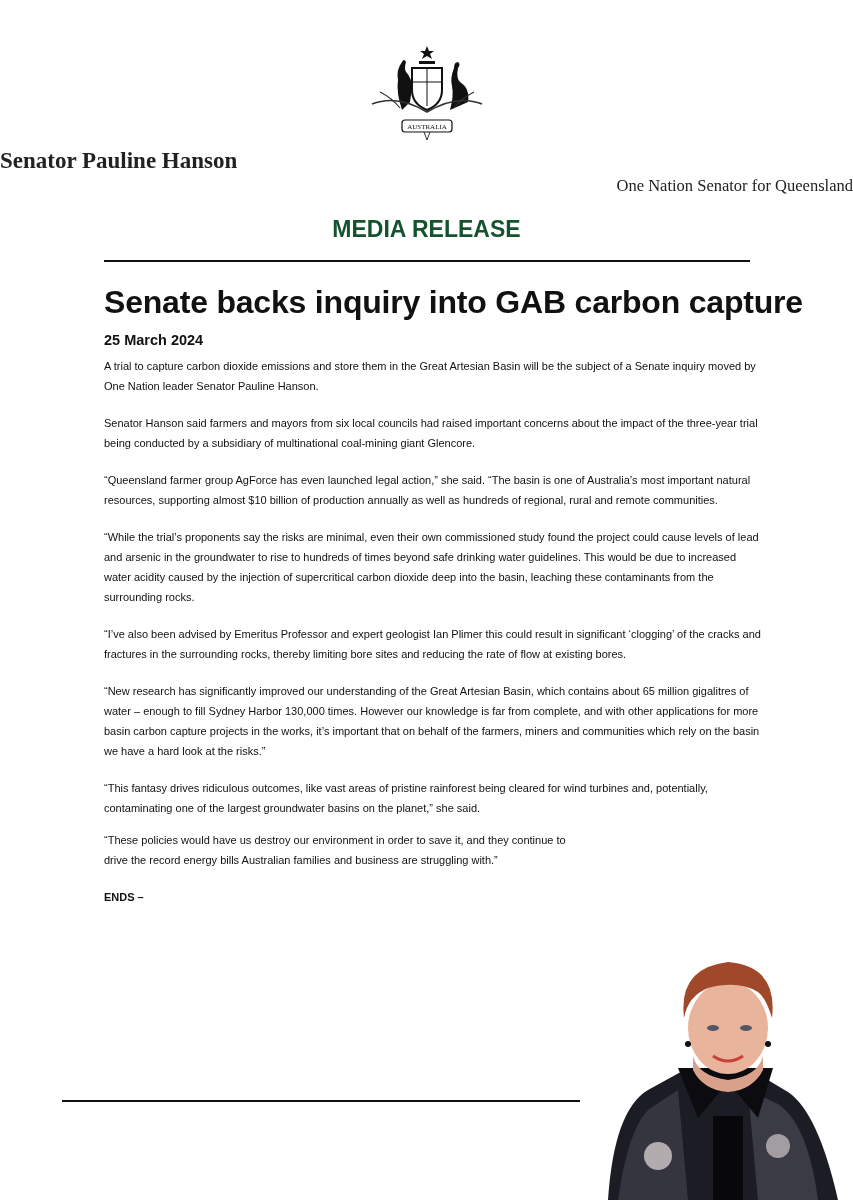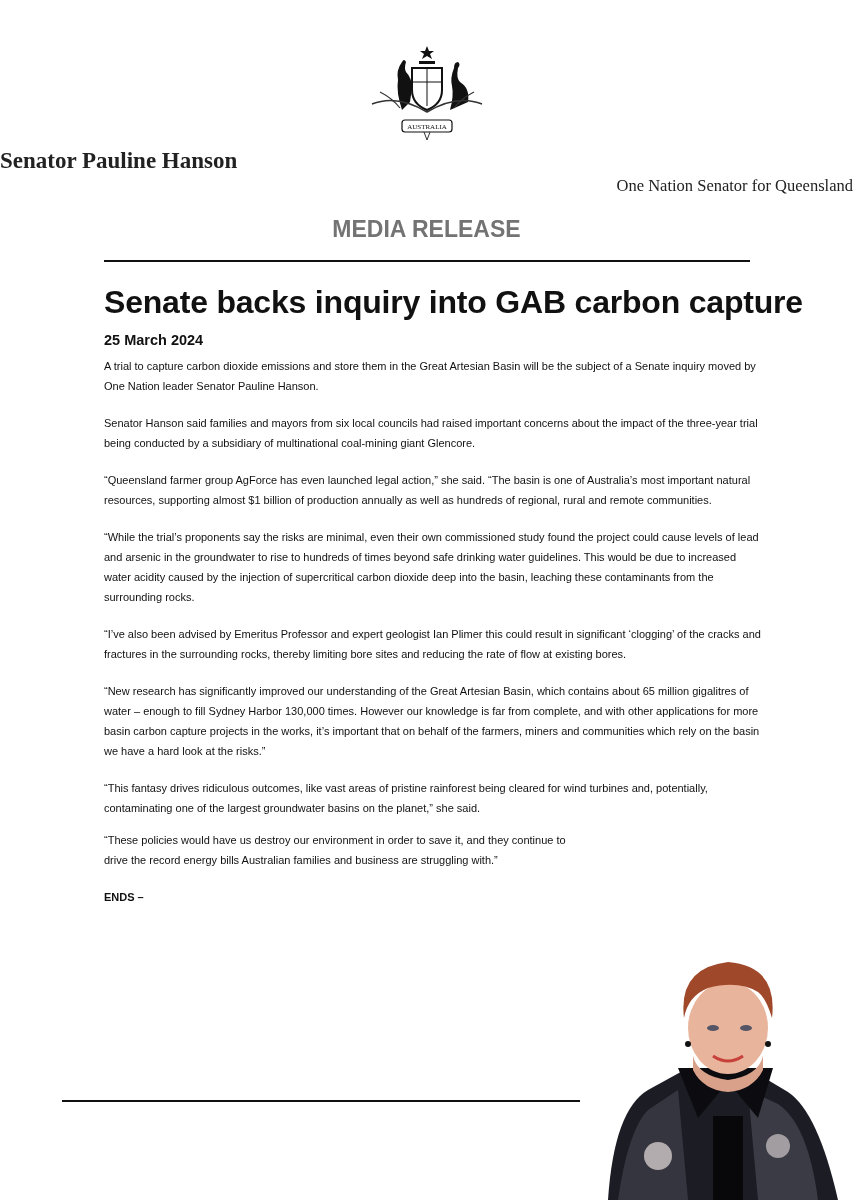--- a/index.html
+++ b/index.html
@@ -1,20 +1,20 @@
 <!DOCTYPE html>
 <html><head>
 <meta charset="utf-8">
 <style>
   html, body { margin:0; padding:0; background:#ffffff; }
   body { width:853px; height:1200px; position:relative; overflow:hidden; font-family:"Liberation Sans", sans-serif; color:#111; }
   .crest { position:absolute; left:362px; top:44px; width:130px; height:100px; }
   .sen-name { position:absolute; left:0; width:853px; top:148px; font-family:"Liberation Serif", serif; font-weight:bold; font-size:23px; color:#222; }
   .sen-sub { position:absolute; left:0; width:853px; top:176px; text-align:right; font-family:"Liberation Serif", serif; font-size:16.5px; color:#222; }
-  .mr { position:absolute; left:0; width:853px; top:216px; text-align:center; font-weight:bold; font-size:23px; color:#737373; }
+  .mr { position:absolute; left:0; width:853px; top:216px; text-align:center; font-weight:bold; font-size:23px; color:#14532d; }
   .rule-top { position:absolute; left:104px; top:260px; width:646px; height:2px; background:#111; }
   .headline { position:absolute; left:104px; top:284px; font-weight:bold; font-size:32px; color:#111; letter-spacing:-0.2px; }
   .date { position:absolute; left:104px; top:332px; font-weight:bold; font-size:14.5px; }
   .body { position:absolute; left:104px; top:356px; width:660px; font-size:11px; line-height:20px; }
   .body p { margin:0 0 17px 0; }
   .body p.narrow { width:470px; }
   .ends { font-weight:bold; }
   .rule-bottom { position:absolute; left:62px; top:1100px; width:518px; height:2px; background:#111; }
   .photo { position:absolute; left:598px; top:956px; width:255px; height:244px; }
 </style>
@@ -39,22 +39,22 @@
 <div class="sen-name">Senator Pauline Hanson</div>
 <div class="sen-sub">One Nation Senator for Queensland</div>
 <div class="mr">MEDIA RELEASE</div>
 <div class="rule-top"></div>
 
 <div class="headline">Senate backs inquiry into GAB carbon capture</div>
 <div class="date">25 March 2024</div>
 
 <div class="body">
   <p>A trial to capture carbon dioxide emissions and store them in the Great Artesian Basin will be the subject of a Senate inquiry moved by One Nation leader Senator Pauline Hanson.</p>
-  <p>Senator Hanson said families and mayors from six local councils had raised important concerns about the impact of the three-year trial being conducted by a subsidiary of multinational coal-mining giant Glencore.</p>
-  <p>“Queensland farmer group AgForce has even launched legal action,” she said. “The basin is one of Australia’s most important natural resources, supporting almost $1 billion of production annually as well as hundreds of regional, rural and remote communities.</p>
+  <p>Senator Hanson said farmers and mayors from six local councils had raised important concerns about the impact of the three-year trial being conducted by a subsidiary of multinational coal-mining giant Glencore.</p>
+  <p>“Queensland farmer group AgForce has even launched legal action,” she said. “The basin is one of Australia’s most important natural resources, supporting almost $10 billion of production annually as well as hundreds of regional, rural and remote communities.</p>
   <p>“While the trial’s proponents say the risks are minimal, even their own commissioned study found the project could cause levels of lead and arsenic in the groundwater to rise to hundreds of times beyond safe drinking water guidelines. This would be due to increased water acidity caused by the injection of supercritical carbon dioxide deep into the basin, leaching these contaminants from the surrounding rocks.</p>
   <p>“I’ve also been advised by Emeritus Professor and expert geologist Ian Plimer this could result in significant ‘clogging’ of the cracks and fractures in the surrounding rocks, thereby limiting bore sites and reducing the rate of flow at existing bores.</p>
   <p>“New research has significantly improved our understanding of the Great Artesian Basin, which contains about 65 million gigalitres of water – enough to fill Sydney Harbor 130,000 times. However our knowledge is far from complete, and with other applications for more basin carbon capture projects in the works, it’s important that on behalf of the farmers, miners and communities which rely on the basin we have a hard look at the risks.”</p>
   <p style="margin-bottom:12px"><span>“This fantasy drives ridiculous outcomes, like vast areas of pristine rainforest being cleared for wind turbines and, potentially, contaminating one of the largest groundwater basins on the planet,” she said.</span></p>
   <p class="narrow">“These policies would have us destroy our environment in order to save it, and they continue to drive the record energy bills Australian families and business are struggling with.”</p>
   <p class="ends">ENDS –</p>
 </div>
 
 <div class="rule-bottom"></div>
 

